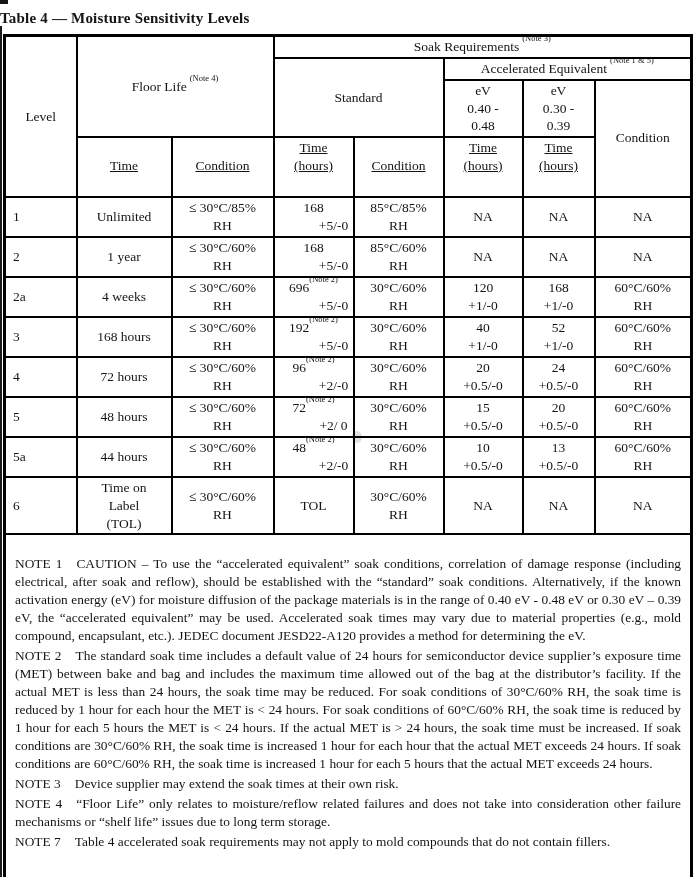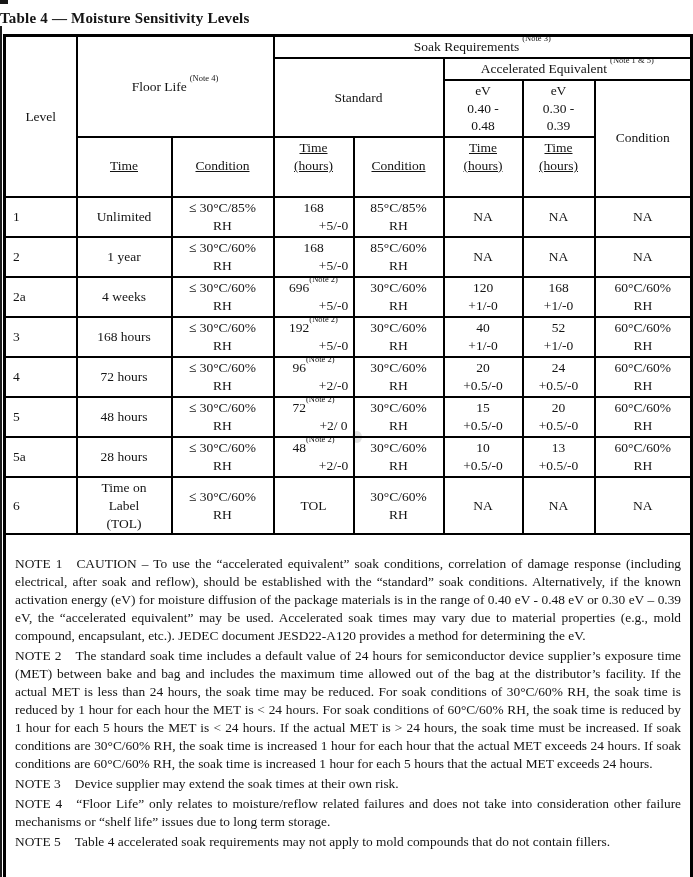--- a/index.html
+++ b/index.html
@@ -191,21 +191,21 @@
 RH</td>
         <td>15
 +0.5/-0</td>
         <td>20
 +0.5/-0</td>
         <td>60°C/60%
 RH</td>
       </tr>
       <tr>
         <td class="level">5a</td>
-        <td>28 hours</td>
+        <td>44 hours</td>
         <td>≤ 30°C/60%
 RH</td>
         <td><span>48</span><sup class="note-ref">(Note 2)</sup><span class="tol-line">+2/-0</span></td>
         <td>30°C/60%
 RH</td>
         <td>10
 +0.5/-0</td>
         <td>13
 +0.5/-0</td>
         <td>60°C/60%
@@ -226,17 +226,17 @@
         <td>NA</td>
       </tr>
     </tbody>
   <tbody>
     <tr>
       <td class="notes-cell" colspan="8" id="notes-cell">
           <p class="note"><span class="note-label">NOTE 1</span><span>CAUTION – To use the “accelerated equivalent” soak conditions, correlation of damage response (including electrical, after soak and reflow), should be established with the “standard” soak conditions.  Alternatively, if the known activation energy (eV) for moisture diffusion of the package materials is in the range of 0.40 eV - 0.48 eV or 0.30 eV – 0.39 eV, the “accelerated equivalent” may be used.  Accelerated soak times may vary due to material properties (e.g., mold compound, encapsulant, etc.). JEDEC document JESD22-A120 provides a method for determining the eV.</span></p>
           <p class="note"><span class="note-label">NOTE 2</span><span>The standard soak time includes a default value of 24 hours for semiconductor device supplier’s exposure time (MET) between bake and bag and includes the maximum time allowed out of the bag at the distributor’s facility.  If the actual MET is less than 24 hours, the soak time may be reduced.  For soak conditions of 30°C/60% RH, the soak time is reduced by 1 hour for each hour the MET is &lt; 24 hours.  For soak conditions of 60°C/60% RH, the soak time is reduced by 1 hour for each 5 hours the MET is &lt; 24 hours.  If the actual MET is &gt; 24 hours, the soak time must be increased.  If soak conditions are 30°C/60% RH, the soak time is increased 1 hour for each hour that the actual MET exceeds 24 hours.  If soak conditions are 60°C/60% RH, the soak time is increased 1 hour for each 5 hours that the actual MET exceeds 24 hours.</span></p>
           <p class="note"><span class="note-label">NOTE 3</span><span>Device supplier may extend the soak times at their own risk.</span></p>
           <p class="note"><span class="note-label">NOTE 4</span><span>“Floor Life” only relates to moisture/reflow related failures and does not take into consideration other failure mechanisms or “shelf life” issues due to long term storage.</span></p>
-          <p class="note"><span class="note-label">NOTE 5</span><span>Table 4 accelerated soak requirements may not apply to mold compounds that do not contain fillers.</span></p>
+          <p class="note"><span class="note-label">NOTE 7</span><span>Table 4 accelerated soak requirements may not apply to mold compounds that do not contain fillers.</span></p>
         </td>
     </tr>
   </tbody>
 </table>
 
 </body></html>

